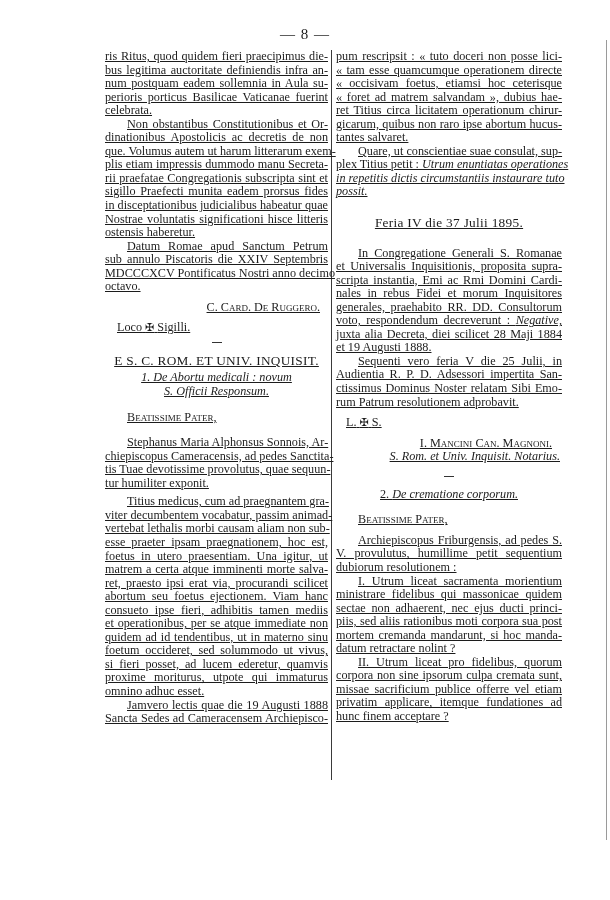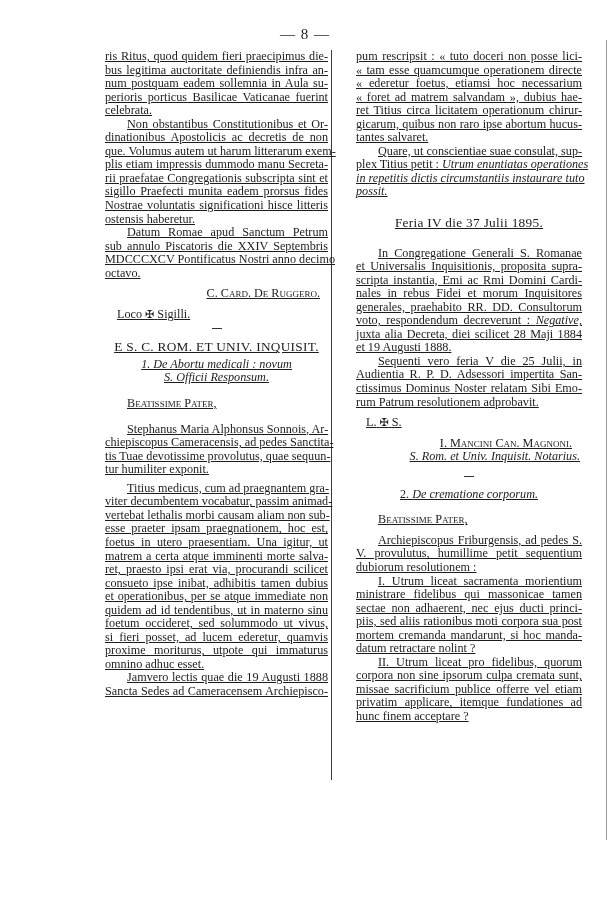--- a/index.html
+++ b/index.html
@@ -3,21 +3,21 @@
 <meta charset="utf-8">
 <style>
   html, body { margin: 0; padding: 0; background: #ffffff; }
   body { width: 610px; height: 900px; position: relative; overflow: hidden;
          font-family: "Liberation Serif", "DejaVu Serif", serif; color: #1c1c1c; }
   .page-edge { position: absolute; left: 606px; top: 40px; width: 1px; height: 800px; background: #9a9a9a; }
   .page-number { position: absolute; top: 26px; left: 0; width: 610px; text-align: center;
                  font-size: 15px; letter-spacing: 1px; }
   .col { position: absolute; top: 50px; font-size: 12.2px; line-height: 13.55px; text-decoration: underline; }
   .col-left { left: 105px; width: 223px; }
-  .col-right { left: 336px; width: 226px; margin-left: 20px; }
+  .col-right { left: 336px; width: 226px; }
   .divider { position: absolute; left: 331px; top: 50px; width: 1px; height: 730px; background: #3a3a3a; }
   .ln { display: block; white-space: nowrap; text-align: justify; text-align-last: justify; }
   .ln.last { text-align-last: left; }
   .ln.indent { padding-left: 22px; }
   .ln.center { text-align: center; text-align-last: center; }
   .ln.right { text-align: right; text-align-last: right; }
   .ln.left { text-align: left; text-align-last: left; }
   .sc { font-variant: small-caps; }
   .it { font-style: italic; }
   .gap-s { height: 7px; }
@@ -44,20 +44,21 @@
     <span class="ln">perioris porticus Basilicae Vaticanae fuerint</span>
     <span class="ln last">celebrata.</span>
   </div>
   <div>
     <span class="ln indent">Non obstantibus Constitutionibus et Or-</span>
     <span class="ln">dinationibus Apostolicis ac decretis de non</span>
     <span class="ln">que. Volumus autem ut harum litterarum exem-</span>
     <span class="ln">plis etiam impressis dummodo manu Secreta-</span>
     <span class="ln">rii praefatae Congregationis subscripta sint et</span>
     <span class="ln">sigillo Praefecti munita eadem prorsus fides</span>
+    <span class="ln">in disceptationibus judicialibus habeatur quae</span>
     <span class="ln">Nostrae voluntatis significationi hisce litteris</span>
     <span class="ln last">ostensis haberetur.</span>
   </div>
   <div>
     <span class="ln indent">Datum Romae apud Sanctum Petrum</span>
     <span class="ln">sub annulo Piscatoris die XXIV Septembris</span>
     <span class="ln">MDCCCXCV Pontificatus Nostri anno decimo</span>
     <span class="ln last">octavo.</span>
   </div>
   <div class="gap-s"></div>
@@ -84,39 +85,40 @@
   </div>
   <div class="gap-s" style="height:5px"></div>
   <div>
     <span class="ln indent">Titius medicus, cum ad praegnantem gra-</span>
     <span class="ln">viter decumbentem vocabatur, passim animad-</span>
     <span class="ln">vertebat lethalis morbi causam aliam non sub-</span>
     <span class="ln">esse praeter ipsam praegnationem, hoc est,</span>
     <span class="ln">foetus in utero praesentiam. Una igitur, ut</span>
     <span class="ln">matrem a certa atque imminenti morte salva-</span>
     <span class="ln">ret, praesto ipsi erat via, procurandi scilicet</span>
-    <span class="ln">consueto ipse inibat, adhibitis tamen dubius</span>
+    <span class="ln">abortum seu foetus ejectionem. Viam hanc</span>
+    <span class="ln">consueto ipse fieri, adhibitis tamen mediis</span>
     <span class="ln">et operationibus, per se atque immediate non</span>
     <span class="ln">quidem ad id tendentibus, ut in materno sinu</span>
     <span class="ln">foetum occideret, sed solummodo ut vivus,</span>
     <span class="ln">si fieri posset, ad lucem ederetur, quamvis</span>
     <span class="ln">proxime moriturus, utpote qui immaturus</span>
     <span class="ln last">omnino adhuc esset.</span>
   </div>
   <div>
     <span class="ln indent">Jamvero lectis quae die 19 Augusti 1888</span>
     <span class="ln">Sancta Sedes ad Cameracensem Archiepisco-</span>
   </div>
 </div>
 
 <div class="col col-right">
   <div>
     <span class="ln">pum rescripsit : « tuto doceri non posse lici-</span>
     <span class="ln">« tam esse quamcumque operationem directe</span>
-    <span class="ln">« ederetur foetus, etiamsi hoc necessarium</span>
+    <span class="ln">« occisivam foetus, etiamsi hoc ceterisque</span>
     <span class="ln">« foret ad matrem salvandam », dubius hae-</span>
     <span class="ln">ret Titius circa licitatem operationum chirur-</span>
     <span class="ln">gicarum, quibus non raro ipse abortum hucus-</span>
     <span class="ln last">tantes salvaret.</span>
   </div>
   <div>
     <span class="ln indent">Quare, ut conscientiae suae consulat, sup-</span>
     <span class="ln"><span>plex Titius petit : </span><span class="it">Utrum enuntiatas operationes</span></span>
     <span class="ln it">in repetitis dictis circumstantiis instaurare tuto</span>
     <span class="ln last it">possit.</span>
@@ -154,21 +156,21 @@
   <div class="gap-m"></div>
   <span class="ln left sc" style="padding-left:22px;">Beatissime Pater,</span>
   <div class="gap-s"></div>
   <div>
     <span class="ln indent">Archiepiscopus Friburgensis, ad pedes S.</span>
     <span class="ln">V. provulutus, humillime petit sequentium</span>
     <span class="ln last">dubiorum resolutionem :</span>
   </div>
   <div>
     <span class="ln indent">I. Utrum liceat sacramenta morientium</span>
-    <span class="ln">ministrare fidelibus qui massonicae tamen</span>
+    <span class="ln">ministrare fidelibus qui massonicae quidem</span>
     <span class="ln">sectae non adhaerent, nec ejus ducti princi-</span>
     <span class="ln">piis, sed aliis rationibus moti corpora sua post</span>
     <span class="ln">mortem cremanda mandarunt, si hoc manda-</span>
     <span class="ln last">datum retractare nolint ?</span>
   </div>
   <div>
     <span class="ln indent">II. Utrum liceat pro fidelibus, quorum</span>
     <span class="ln">corpora non sine ipsorum culpa cremata sunt,</span>
     <span class="ln">missae sacrificium publice offerre vel etiam</span>
     <span class="ln">privatim applicare, itemque fundationes ad</span>

